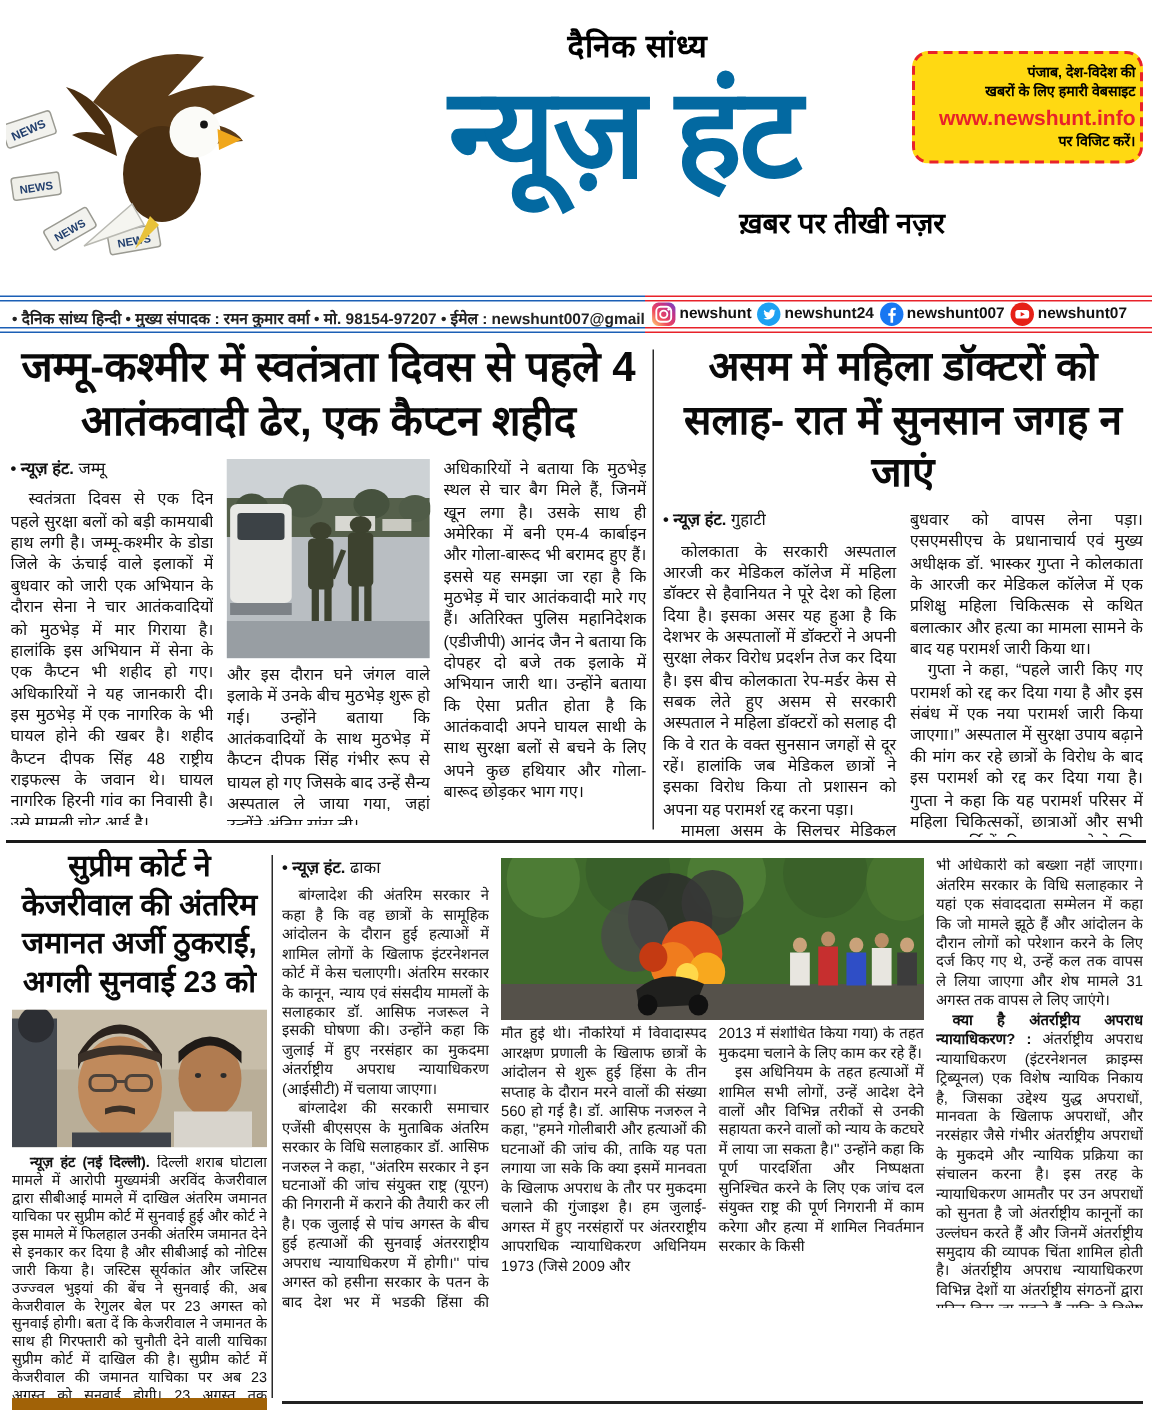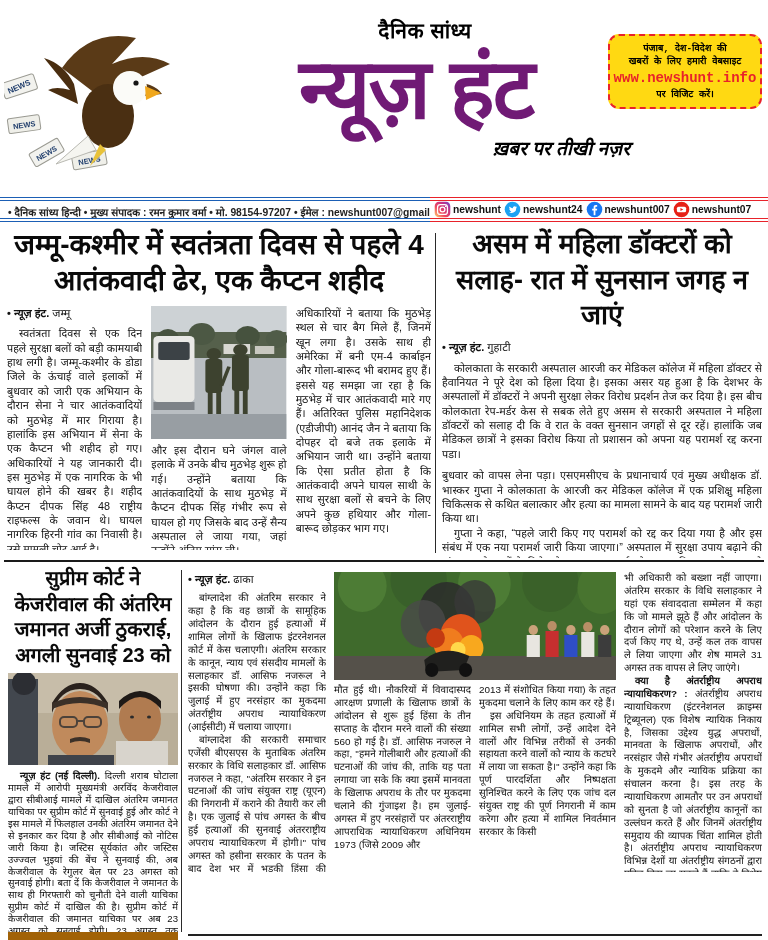--- a/index.html
+++ b/index.html
@@ -5,23 +5,23 @@
   html,body{margin:0;padding:0;background:#e9e9e9;}
   .page{position:relative;width:768px;height:940px;background:#fff;margin:0 auto;
         font-family:"Liberation Sans","DejaVu Sans",sans-serif;color:#111;overflow:hidden;}
 
   
   .masthead{position:absolute;top:0;left:0;right:0;height:196px;}
   .eagle{position:absolute;left:4px;top:24px;width:186px;height:158px;}
   .eagle svg{width:100%;height:100%;display:block;}
   .title-block{position:absolute;left:198px;top:16px;width:436px;text-align:center;}
   .kicker{text-align:center;font-size:21px;font-weight:bold;letter-spacing:.5px;margin-left:18px;color:#000;}
-  .title{margin:0;font-size:84px;line-height:1.08;font-weight:800;color:#701a75;letter-spacing:-2px;}
-  .tagline{text-align:right;font-size:19px;font-weight:bold;margin-top:0;padding-right:4px;color:#000;font-style:italic;}
-  .right-col{position:absolute;right:6px;top:34px;width:154px;text-align:center;font-family:Liberation Mono, monospace;}
+  .title{margin:0;font-size:84px;line-height:1.08;font-weight:800;color:#0369a1;letter-spacing:-2px;}
+  .tagline{text-align:right;font-size:19px;font-weight:bold;margin-top:0;padding-right:4px;color:#000;}
+  .right-col{position:absolute;right:6px;top:34px;width:154px;text-align:right;}
   .web-box{background:#ffd912;border:2px dashed #e8222a;border-radius:11px;padding:6px 3px;
            font-size:9.5px;font-weight:bold;line-height:1.4;color:#000;}
   .web-box .url{color:#e8222a;font-size:14px;display:block;}
   .dateline{margin-top:9px;font-size:10.5px;font-weight:bold;line-height:1.35;color:#000;}
   .dateline .small{font-size:9.5px;}
 
   
   .infobar{position:absolute;top:197px;left:0;right:0;height:25px;display:flex;}
   .info-left{flex:1;border-top:4px double #1b5fb5;border-bottom:4px double #1b5fb5;
              font-size:10.3px;font-weight:bold;padding:4px 4px 0 8px;white-space:nowrap;overflow:hidden;color:#222;}
@@ -41,21 +41,21 @@
   .cont p:first-child{text-indent:0;}
   .photo{overflow:hidden;}
   .photo svg{display:block;width:100%;height:100%;}
 
   
   .article-tl{position:absolute;left:7px;top:227px;width:424px;height:331px;overflow:hidden;}
   .article-tr{position:absolute;left:442px;top:227px;width:320px;height:331px;overflow:hidden;}
   .article-tl .headline{font-size:28px;line-height:1.3;}
   .article-tr .headline{font-size:27px;line-height:1.32;}
   .article-tl .cols{margin-top:6px;height:244px;}
-  .article-tr .cols{margin-top:6px;height:248px;flex-direction:column;}
+  .article-tr .cols{margin-top:6px;height:248px;}
   .army-photo{width:100%;height:133px;margin-bottom:4px;}
 
   
   .vrule{position:absolute;width:1px;background:#2a2a2a;}
   .vrule-top{left:435px;top:233px;height:320px;}
   .vrule-bottom{left:181px;top:570px;height:362px;}
   .hrule{position:absolute;left:4px;right:4px;top:560px;height:2px;background:#1a1a1a;}
 
   
   .article-bl{position:absolute;left:8px;top:566px;width:170px;height:366px;overflow:hidden;

